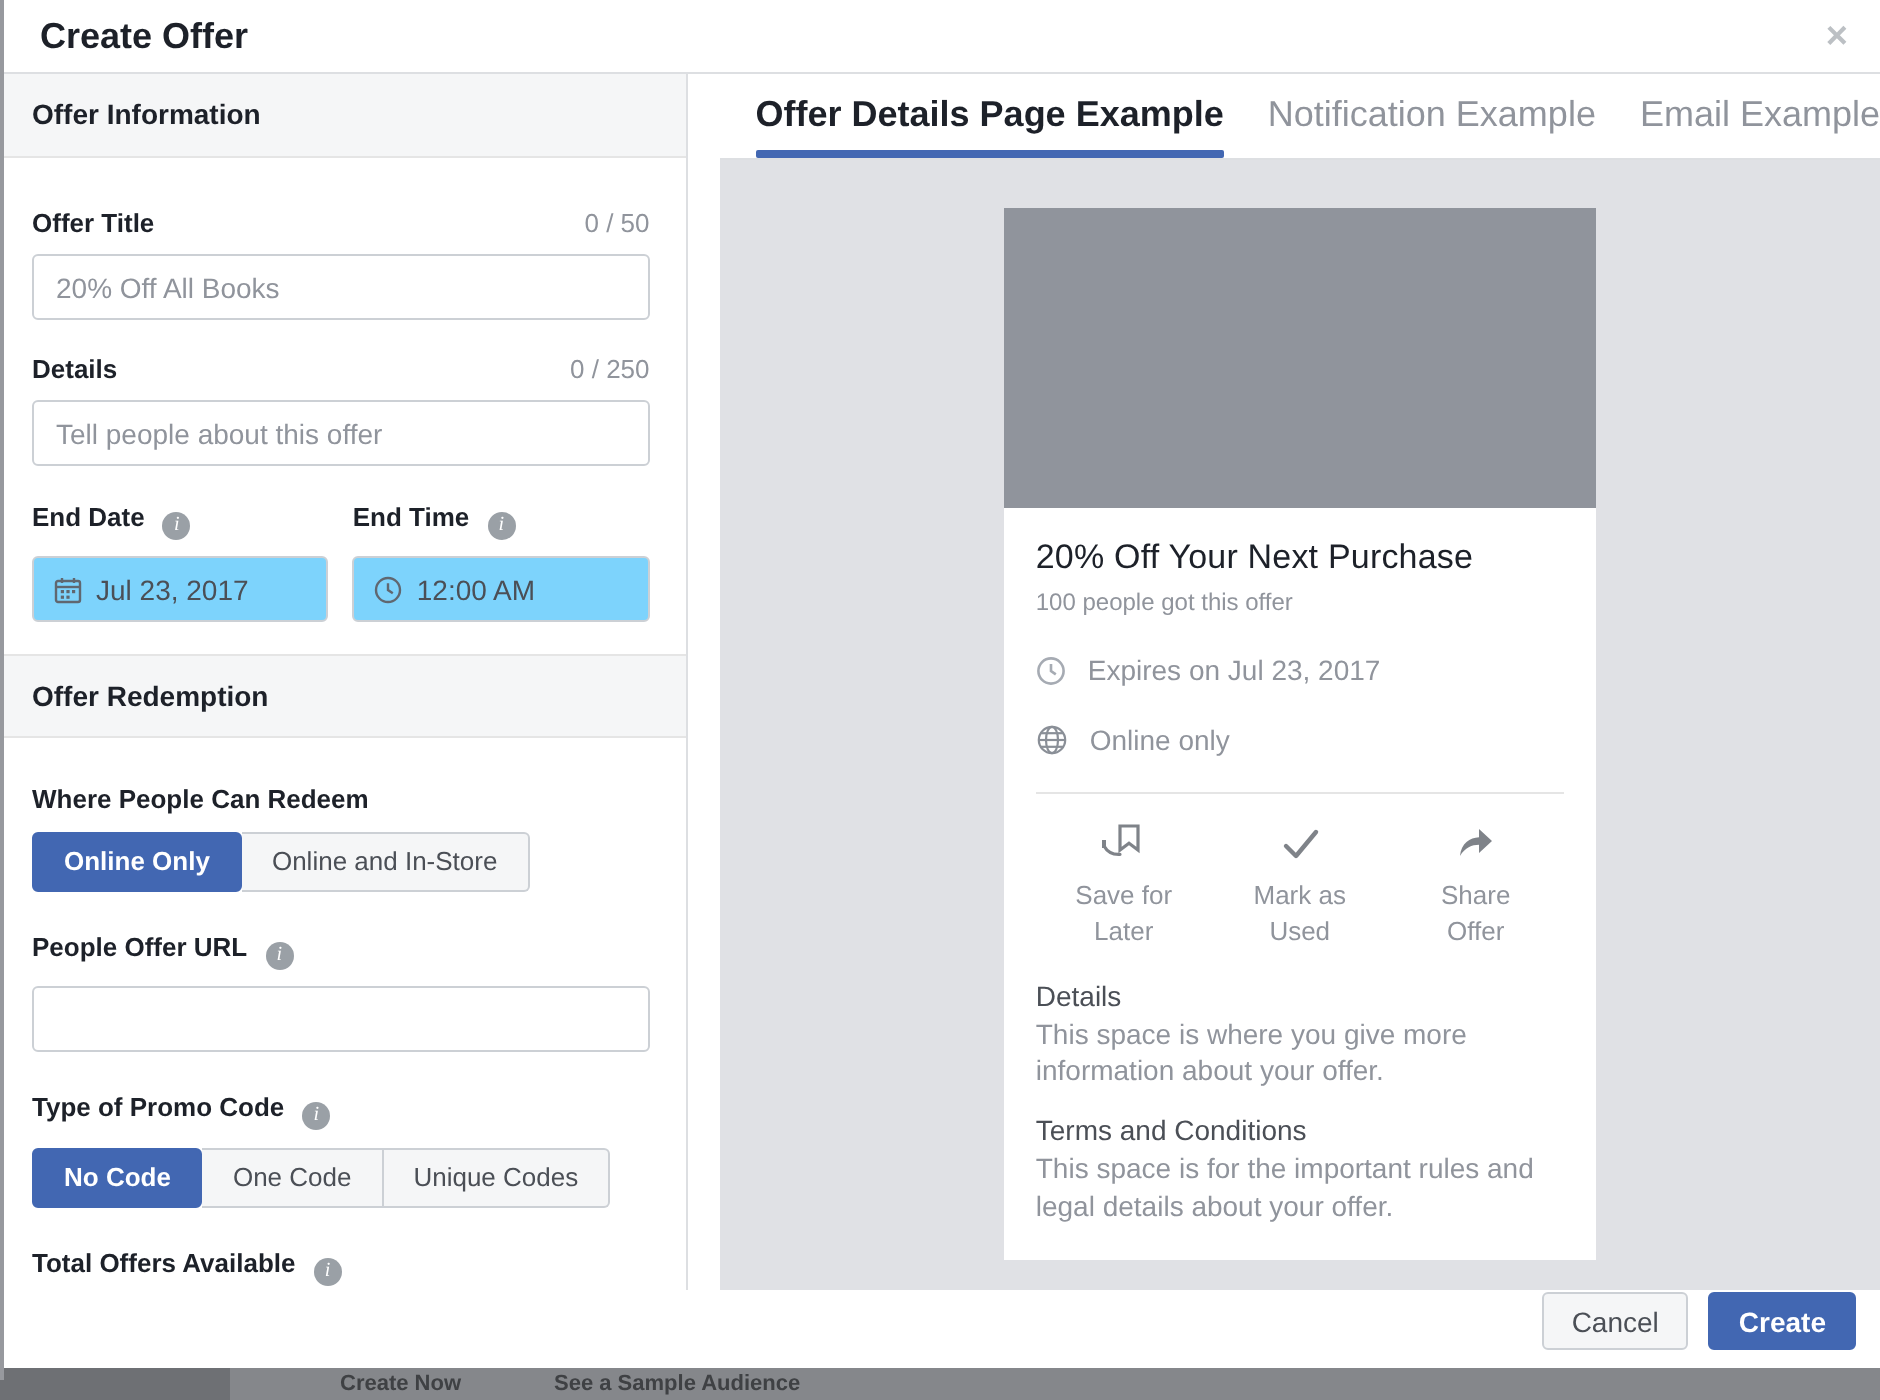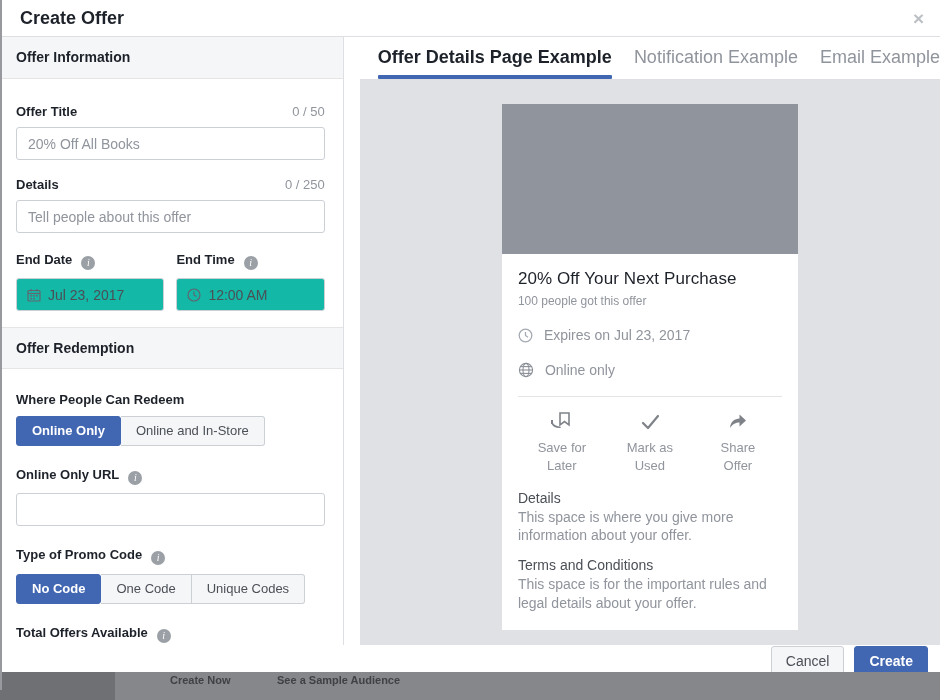--- a/index.html
+++ b/index.html
@@ -43,21 +43,21 @@
   input.text-input {
     width:100%; height:33px; border:1px solid #ccd0d5; border-radius:3px;
     padding:0 11px; font-size:14px; color:#4b4f56; background:#fff;
     font-family:"Liberation Sans", sans-serif; outline:none;
   }
   input.text-input::placeholder { color:#90949c; opacity:1; }
   .dt-row { display:flex; gap:12px; margin-top:17px; }
   .dt-col { width:171px; }
   .dt-box {
     height:33px; border:1px solid #ccd0d5; border-radius:3px; display:flex; align-items:center;
-    padding:0 10px; gap:7px; font-size:14px; color:#4b4f56; background:#14b8a6; cursor:pointer;
+    padding:0 10px; gap:7px; font-size:14px; color:#4b4f56; background:#7dd3fc; cursor:pointer;
   }
   .seg-row { display:flex; margin-top:2px; }
   .seg {
     height:30px; line-height:28px; padding:0 15px; font-size:13px; color:#4b4f56;
     background:#f5f6f7; border:1px solid #ccd0d5; border-left-width:0; cursor:pointer; white-space:nowrap;
   }
   .seg:first-child { border-left-width:1px; border-radius:3px 0 0 3px; }
   .seg:last-child { border-radius:0 3px 3px 0; }
   .seg.active {
     background:#4267b2; border-color:#4267b2; color:#fff; font-weight:bold; border-radius:3px;
@@ -98,21 +98,21 @@
   }
   .btn {
     height:29px; padding:0 14px; border-radius:3px; font-size:14px; font-weight:bold;
     font-family:"Liberation Sans", sans-serif; cursor:pointer;
   }
   .btn-cancel { background:#f5f6f7; border:1px solid #ccd0d5; color:#4b4f56; font-weight:normal; }
   .btn-create { background:#4267b2; border:1px solid #4267b2; color:#fff; }
 
   
   .dim-strip {
-    position:absolute; left:0; right:0; bottom:0; height:28px; background:#85878b;
+    position:absolute; left:0; right:0; bottom:0; height:16px; background:#85878b;
     overflow:hidden; z-index:20;
   }
   .dim-strip .darker { position:absolute; left:0; top:0; bottom:0; width:115px; background:#6e7074; }
   .dim-text { position:absolute; top:2px; font-size:11px; color:#3f4144; font-weight:bold; white-space:nowrap; }
   svg { display:block; }
 </style>
 </head>
 <body>
 
 <div class="page">
@@ -202,21 +202,21 @@
           </div>
           <div class="seg-row">
             <div class="seg active">Online Only</div>
             <div class="seg">Online and In-Store</div>
           </div>
         </div>
 
         <div class="fgroup" style="margin-top:19px">
           <div class="label-row">
             <span>
-              <span class="flabel">Online Only URL</span><span class="info-i">i</span>
+              <span class="flabel">People Offer URL</span><span class="info-i">i</span>
             </span>
           </div>
           <input class="text-input" type="text" value="" style="">
         </div>
 
         <div class="fgroup" style="margin-top:19px">
           <div class="label-row" style="margin-bottom:9px">
             <span>
               <span class="flabel">Type of Promo Code</span><span class="info-i">i</span>
             </span>

